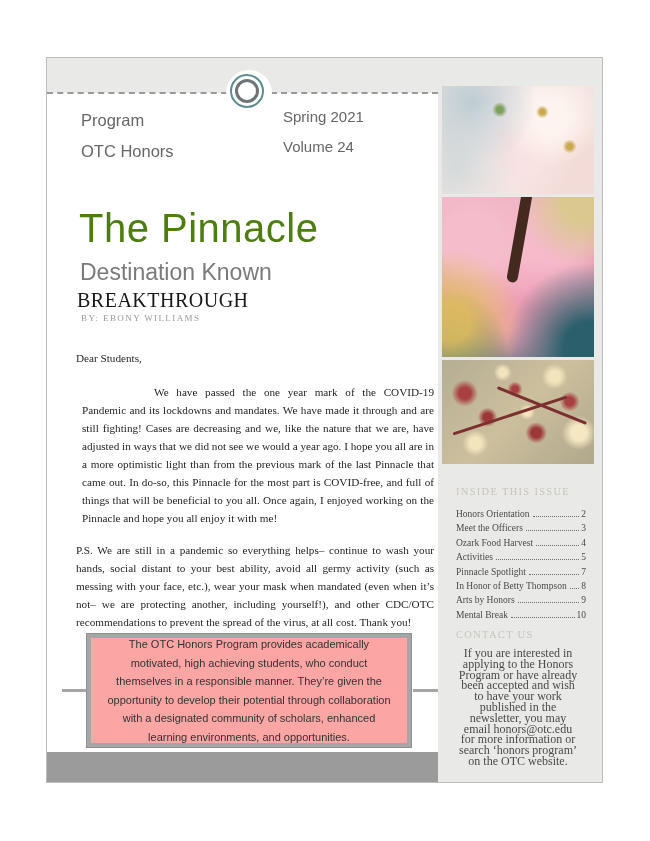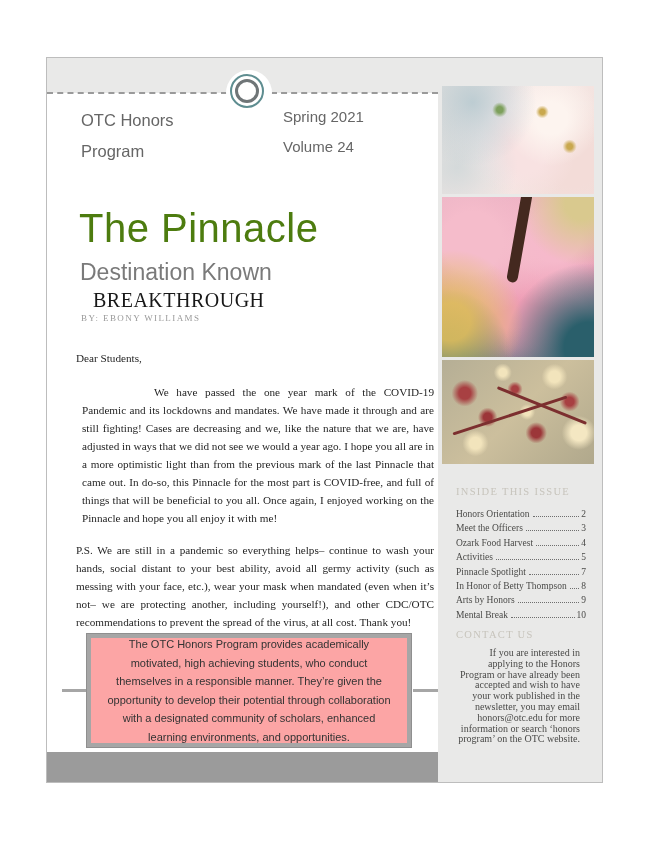--- a/index.html
+++ b/index.html
@@ -27,21 +27,21 @@
   .org{position:absolute;left:34px;top:47px;width:170px;font-family:"Liberation Sans",sans-serif;
        font-size:16.5px;line-height:31px;color:#666;}
   .issue{position:absolute;left:236px;top:44px;width:130px;
          font-family:"Liberation Sans",sans-serif;font-size:15px;line-height:30px;color:#666;}
 
   
   .title{position:absolute;left:32px;top:148px;font-family:"Liberation Sans",sans-serif;
          font-size:40px;color:#4d7c0f;letter-spacing:.5px;}
   .subtitle{position:absolute;left:33px;top:201px;font-family:Liberation Sans, sans-serif;
             font-size:23px;color:#7a7a7a;}
-  .article-heading{position:absolute;left:46px;top:231px;font-size:20px;color:#181818;
+  .article-heading{position:absolute;left:30px;top:231px;font-size:20px;color:#181818;
                    letter-spacing:.5px;font-family:"Liberation Serif",serif;}
   .byline{position:absolute;left:34px;top:255px;font-size:9px;color:#9a9a9a;letter-spacing:1.4px;}
 
   
   .letter{position:absolute;left:29px;top:291px;width:358px;font-size:11.2px;line-height:18px;
           color:#1f1f1f;text-align:justify;}
   .letter .salutation{text-align:left;}
   .letter .p1{margin:16px 0 0 6px;text-indent:72px;}
   .letter .p2{margin:14px 0 0 0;}
 
@@ -87,21 +87,21 @@
   .photo3 .twig.a{left:8px;top:54px;width:120px;height:3px;transform:rotate(-18deg);}
   .photo3 .twig.b{left:52px;top:44px;width:96px;height:2.5px;transform:rotate(22deg);}
 
   
   .side-head{font-size:10.5px;letter-spacing:1.3px;color:#c7c4bc;font-family:"Liberation Serif",serif;}
   .toc{position:absolute;left:409px;top:428px;width:130px;}
   .toc-list{margin-top:12px;}
   .toc-row{display:flex;align-items:flex-end;font-size:9.5px;color:#4a4a48;margin-bottom:4.4px;}
   .toc-dots{flex:1;border-bottom:1.5px dotted #6e6e6e;margin:0 2px 2px 3px;}
   .contact{position:absolute;left:409px;top:571px;width:124px;}
-  .contact-body{margin-top:8px;font-size:10px;line-height:10.8px;color:#4a4a48;text-align:right;}
+  .contact-body{margin-top:8px;font-size:12px;line-height:10.8px;color:#4a4a48;text-align:center;}
   .contact-phone{margin-top:9px;font-size:8.8px;line-height:11px;color:#4a4a48;font-weight:bold;}
 
   
   .mission{position:absolute;left:40px;top:576px;width:316px;height:105px;background:#fca5a5;
            border:4px solid #a6a6a6;outline:1px solid #8f8f8f;box-sizing:content-box;
            display:flex;align-items:center;justify-content:center;}
   .mission-text{font-family:"Liberation Sans",sans-serif;font-size:11px;line-height:18.5px;
                 color:#333;text-align:center;padding:4px 14px;}
   .deco-line{position:absolute;top:631px;height:3px;background:#a6a6a6;}
   .deco-line.left{left:15px;width:25px;}
@@ -118,22 +118,22 @@
 
     <div class="dash left"></div>
     <div class="dash right"></div>
     <div class="orn-halo">
       <div class="orn-outer">
         <div class="orn-inner"></div>
       </div>
     </div>
 
     <div class="org">
+      <div>Program</div>
       <div>OTC Honors</div>
-      <div>Program</div>
     </div>
     <div class="issue">
       <div>Spring 2021</div>
       <div>Volume 24</div>
     </div>
 
     <div class="title">The Pinnacle</div>
     <div class="subtitle">Destination Known</div>
     <div class="article-heading">BREAKTHROUGH</div>
     <div class="byline">BY: EBONY WILLIAMS</div>

